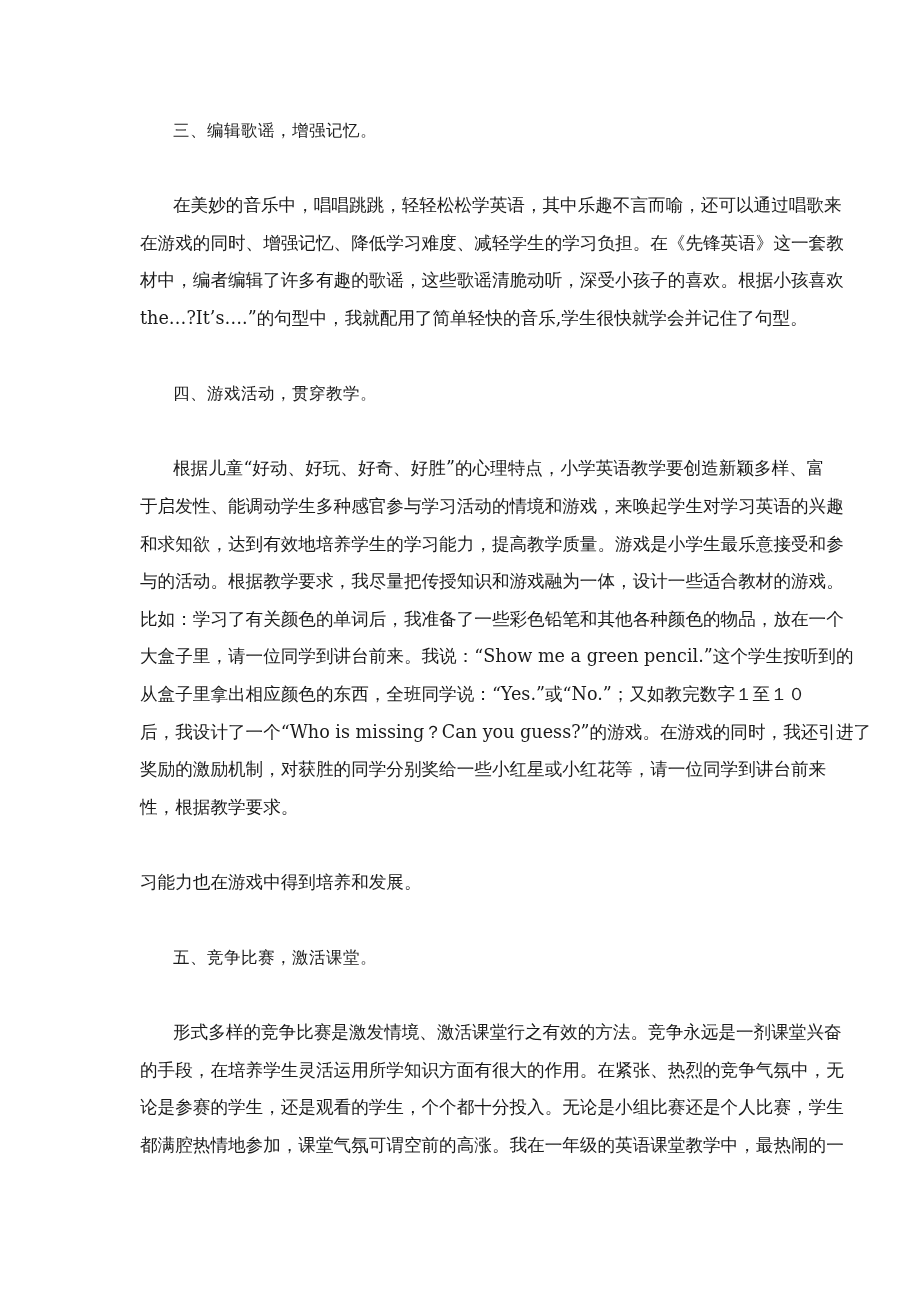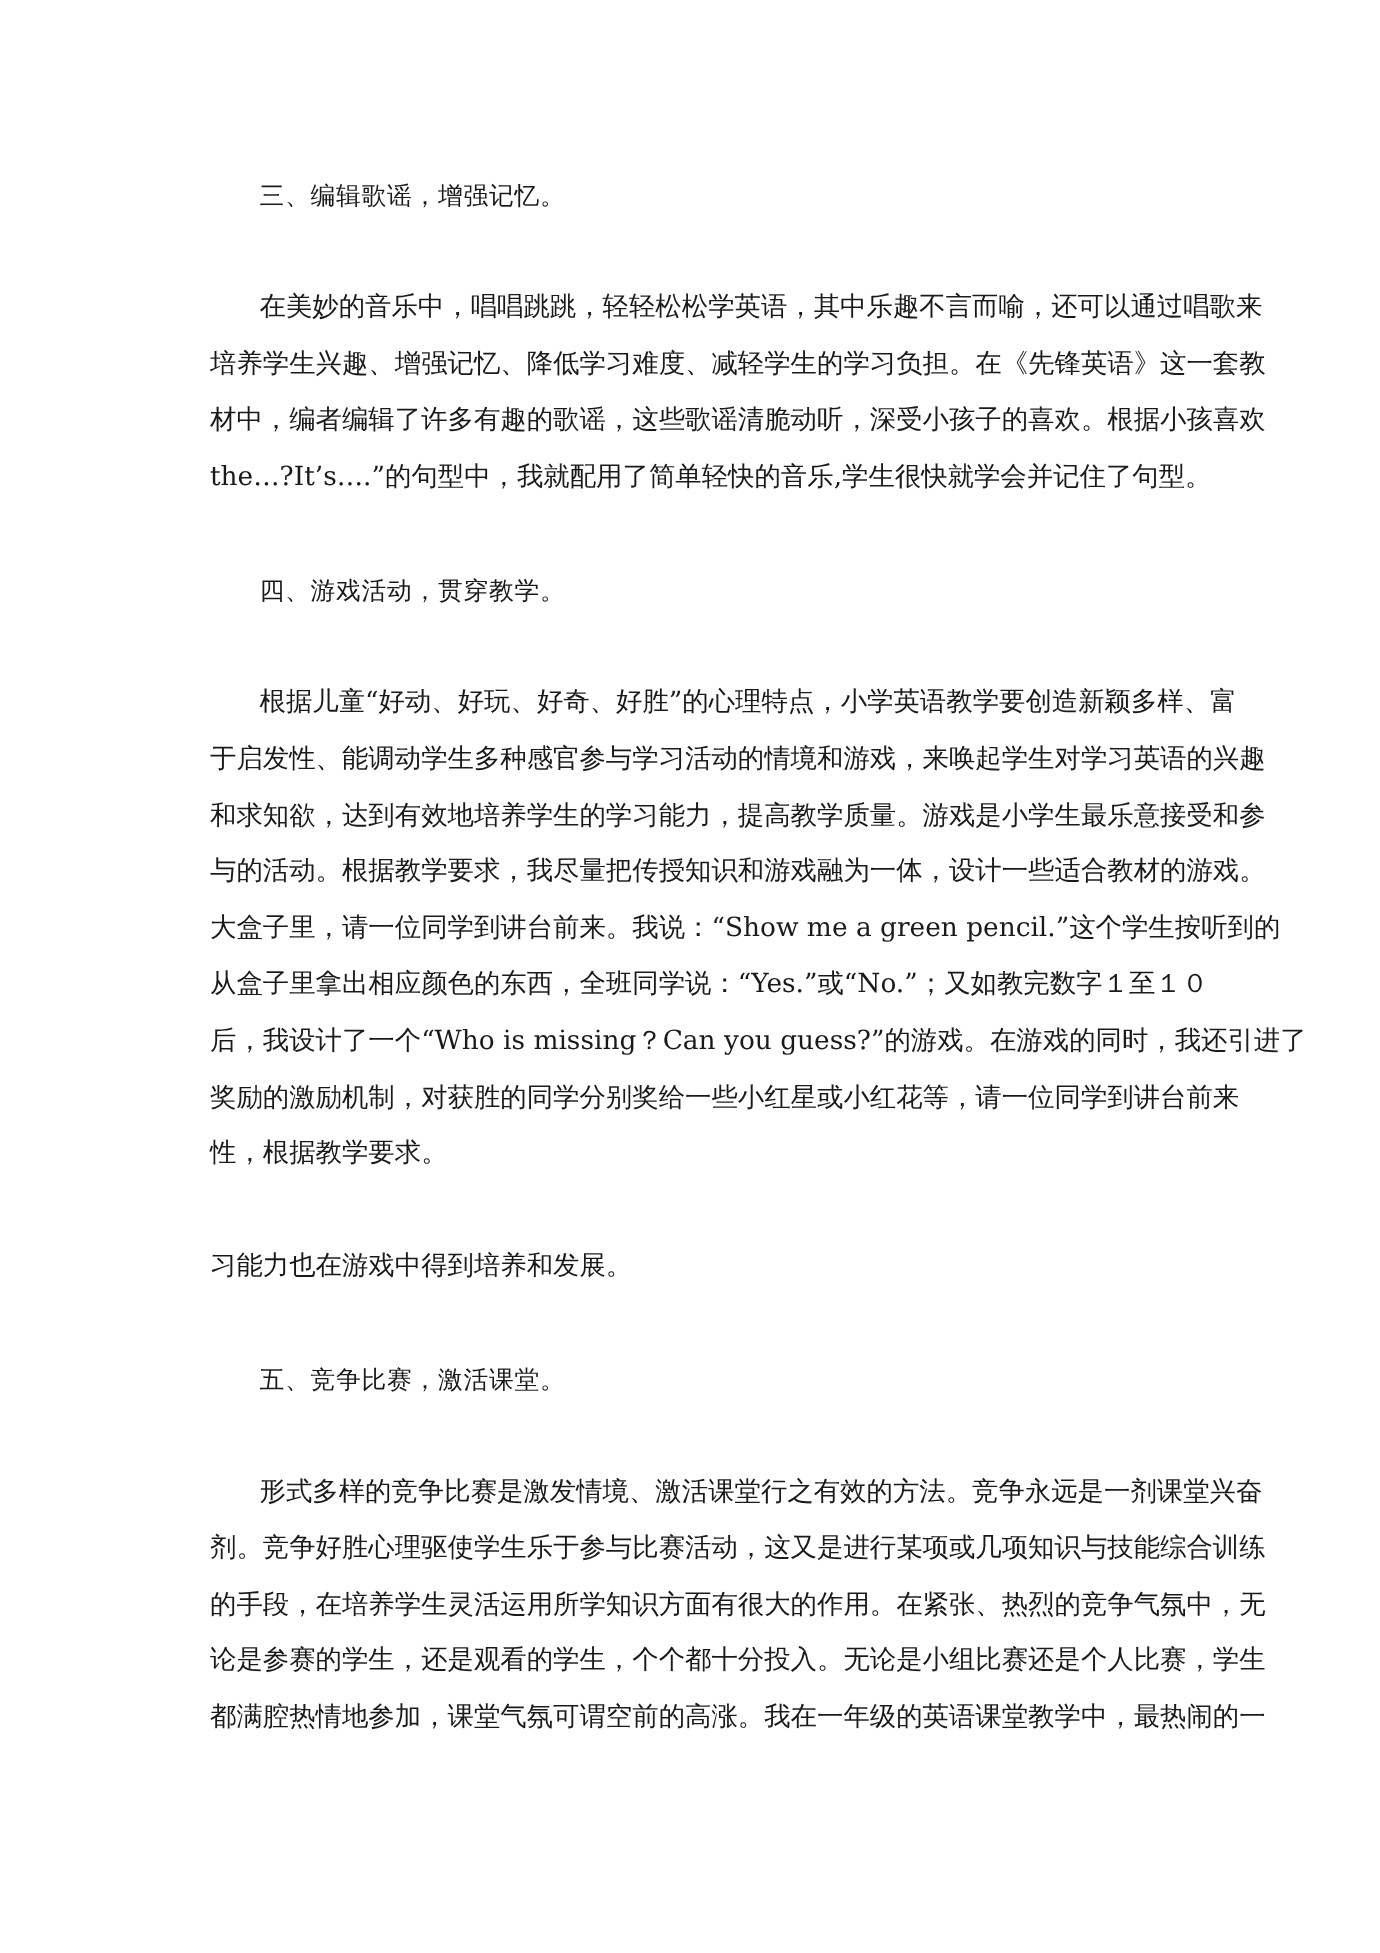--- a/index.html
+++ b/index.html
@@ -19,43 +19,43 @@
   .para-lines { margin: 0 0 37.6px 0; }
 </style>
 </head>
 <body>
 
 <div class="page">
 
   <div class="heading">三、编辑歌谣，增强记忆。</div>
   <div class="para-lines">
     <span class="line first">在美妙的音乐中，唱唱跳跳，轻轻松松学英语，其中乐趣不言而喻，还可以通过唱歌来</span>
-    <span class="line">培养学生兴趣、增强记忆、降低学习难度、减轻学生的学习负担。在《先锋英语》这一套教</span>
+    <span class="line">在游戏的同时、增强记忆、降低学习难度、减轻学生的学习负担。在《先锋英语》这一套教</span>
     <span class="line">材中，编者编辑了许多有趣的歌谣，这些歌谣清脆动听，深受小孩子的喜欢。根据小孩喜欢</span>
     <span class="line">the…?It’s….”的句型中，我就配用了简单轻快的音乐,学生很快就学会并记住了句型。</span>
   </div>
 
   <div class="heading">四、游戏活动，贯穿教学。</div>
   <div class="para-lines">
     <span class="line first">根据儿童“好动、好玩、好奇、好胜”的心理特点，小学英语教学要创造新颖多样、富</span>
     <span class="line">于启发性、能调动学生多种感官参与学习活动的情境和游戏，来唤起学生对学习英语的兴趣</span>
     <span class="line">和求知欲，达到有效地培养学生的学习能力，提高教学质量。游戏是小学生最乐意接受和参</span>
     <span class="line">与的活动。根据教学要求，我尽量把传授知识和游戏融为一体，设计一些适合教材的游戏。</span>
+    <span class="line">比如：学习了有关颜色的单词后，我准备了一些彩色铅笔和其他各种颜色的物品，放在一个</span>
     <span class="line">大盒子里，请一位同学到讲台前来。我说：“Show me a green pencil.”这个学生按听到的</span>
     <span class="line">从盒子里拿出相应颜色的东西，全班同学说：“Yes.”或“No.”；又如教完数字１至１０</span>
     <span class="line">后，我设计了一个“Who is missing？Can you guess?”的游戏。在游戏的同时，我还引进了</span>
     <span class="line">奖励的激励机制，对获胜的同学分别奖给一些小红星或小红花等，请一位同学到讲台前来</span>
     <span class="line">性，根据教学要求。</span>
   </div>
   <div class="para-lines">
     <span class="line">习能力也在游戏中得到培养和发展。</span>
   </div>
 
   <div class="heading">五、竞争比赛，激活课堂。</div>
   <div class="para-lines">
     <span class="line first">形式多样的竞争比赛是激发情境、激活课堂行之有效的方法。竞争永远是一剂课堂兴奋</span>
-    <span class="line">剂。竞争好胜心理驱使学生乐于参与比赛活动，这又是进行某项或几项知识与技能综合训练</span>
     <span class="line">的手段，在培养学生灵活运用所学知识方面有很大的作用。在紧张、热烈的竞争气氛中，无</span>
     <span class="line">论是参赛的学生，还是观看的学生，个个都十分投入。无论是小组比赛还是个人比赛，学生</span>
     <span class="line">都满腔热情地参加，课堂气氛可谓空前的高涨。我在一年级的英语课堂教学中，最热闹的一</span>
   </div>
 
 </div>
 
 </body></html>

